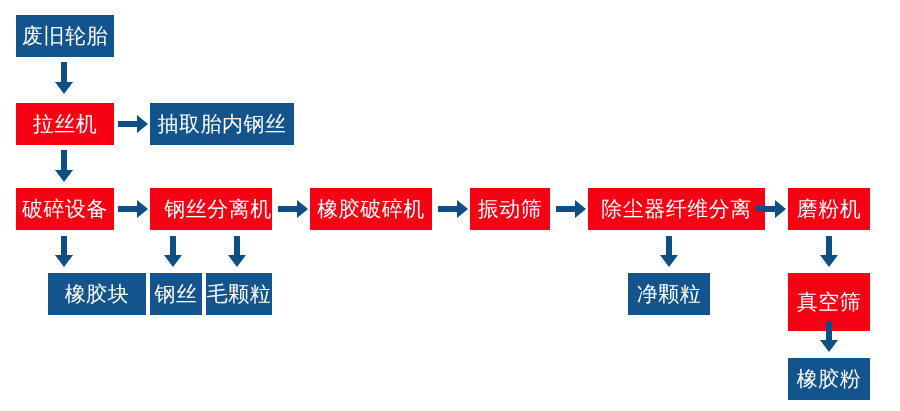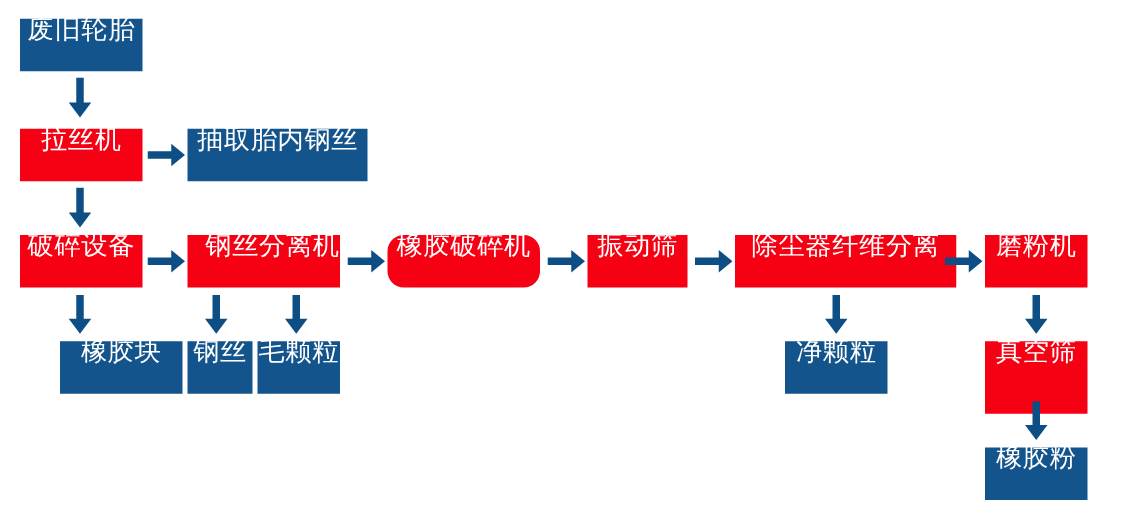--- a/index.html
+++ b/index.html
@@ -11,30 +11,30 @@
     position: relative;
     width: 900px;
     height: 411px;
     background: #ffffff;
     overflow: hidden;
     font-family: "DejaVu Sans", "Liberation Sans", sans-serif;
   }
   .node {
     position: absolute;
     display: flex;
+    align-items: center;
     justify-content: center;
     box-sizing: border-box;
     color: #ffffff;
     font-size: 21px;
     font-weight: 400;
     letter-spacing: 0.5px;
     line-height: 1;
     white-space: nowrap;
     user-select: none;
-    font-family: Liberation Mono, monospace;
   }
   .node.blue { background: #14548c; }
   .node.red  { background: #f60013; }
 
   .arrow {
     position: absolute;
     color: #0d4f85;
     line-height: 1;
     user-select: none;
   }
@@ -88,21 +88,21 @@
   <div class="node red" style="left:150px; top:188px; width:122px; height:42px;padding-left:14px;">
     <span>钢丝分离机</span>
   </div>
 
   <div class="arrow" style="left:278px; top:198px; width:30px; height:22px;">
     <svg width="30" height="22" viewBox="0 0 30 22" aria-hidden="true">
       <path d="M0 8 h19 v-6 l11 9 l-11 9 v-6 h-19 z" fill="#0d4f85"></path>
     </svg>
   </div>
 
-  <div class="node red" style="left:310px; top:188px; width:122px; height:42px;border-radius:13px;">
+  <div class="node red" style="left:310px; top:188px; width:122px; height:42px;">
     <span>橡胶破碎机</span>
   </div>
 
   <div class="arrow" style="left:438px; top:198px; width:30px; height:22px;">
     <svg width="30" height="22" viewBox="0 0 30 22" aria-hidden="true">
       <path d="M0 8 h19 v-6 l11 9 l-11 9 v-6 h-19 z" fill="#0d4f85"></path>
     </svg>
   </div>
 
   <div class="node red" style="left:470px; top:188px; width:80px; height:42px;">

